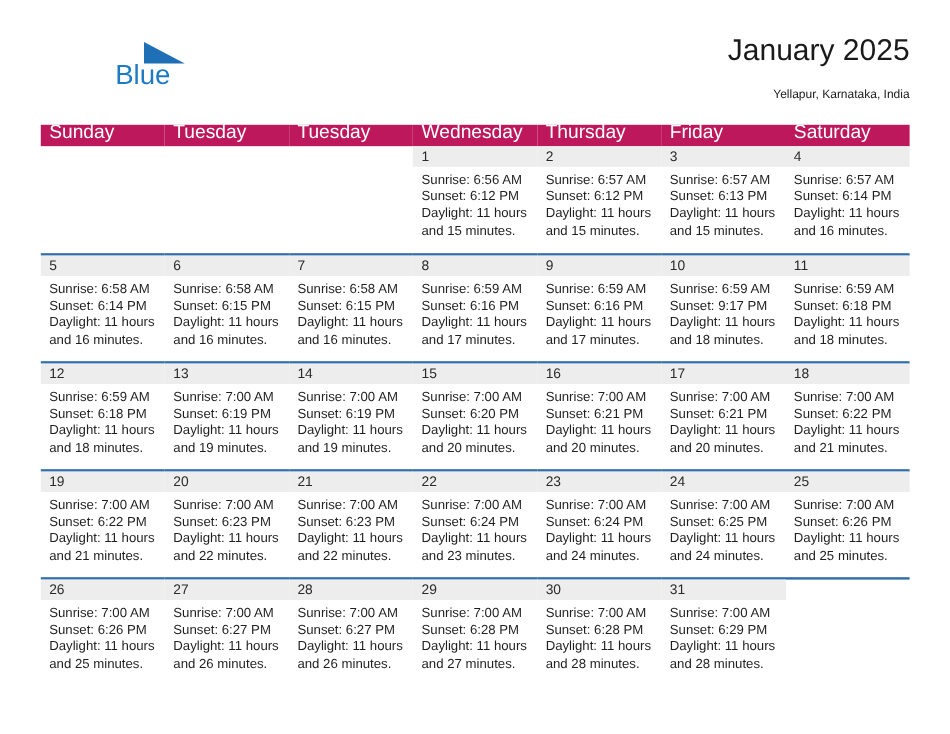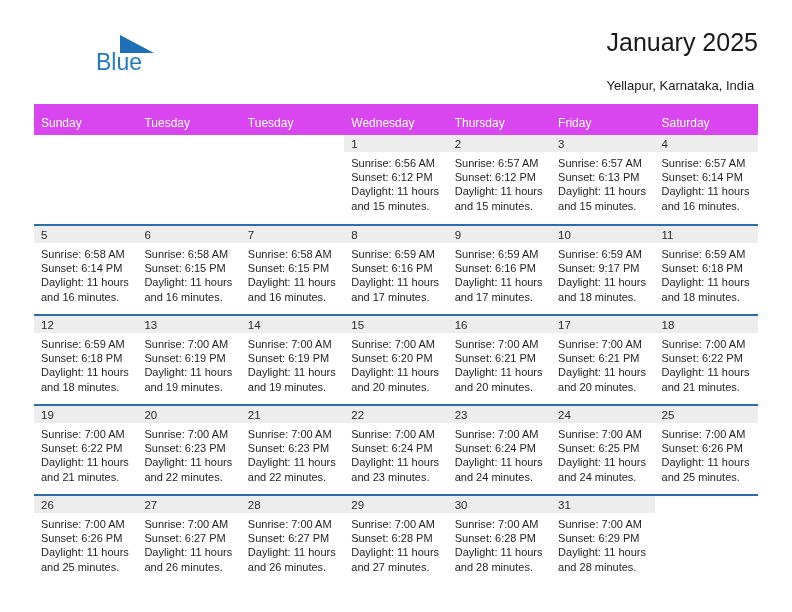--- a/index.html
+++ b/index.html
@@ -60,53 +60,54 @@
     width: 0;
     height: 0;
     border-left: 34px solid #1e6fb5;
     border-top: 18px solid transparent;
   }
 
   .title-block {
     position: absolute;
     right: 0;
     top: 0;
+    text-align: right;
   }
   .cal-title {
     font-size: 25px;
     line-height: 32px;
     color: #1a1a1a;
     white-space: nowrap;
   }
   .cal-subtitle {
-    font-size: 13px;
+    font-size: 10px;
     line-height: 20px;
     color: #1a1a1a;
-    margin-top: 18px;
+    margin-top: 12px;
     white-space: nowrap;
   }
 
   
   .calendar {
     position: absolute;
     left: 34px;
     top: 104px;
     width: 724px;
     border-collapse: collapse;
     table-layout: fixed;
   }
   .calendar col { width: 103.42px; }
 
   thead th {
-    background: #d946ef;
+    background: #be185d;
     color: #ffffff;
     font-weight: normal;
-    font-size: 12px;
+    font-size: 16px;
     text-align: left;
-    padding: 13px 0 5px 7px;
+    padding: 0 0 5px 7px;
     height: 11px;
     line-height: 13px;
   }
 
   tbody tr { height: 90px; }
 
   tbody td {
     vertical-align: top;
     padding: 0;
     border-top: 2px solid #2e6da9;

